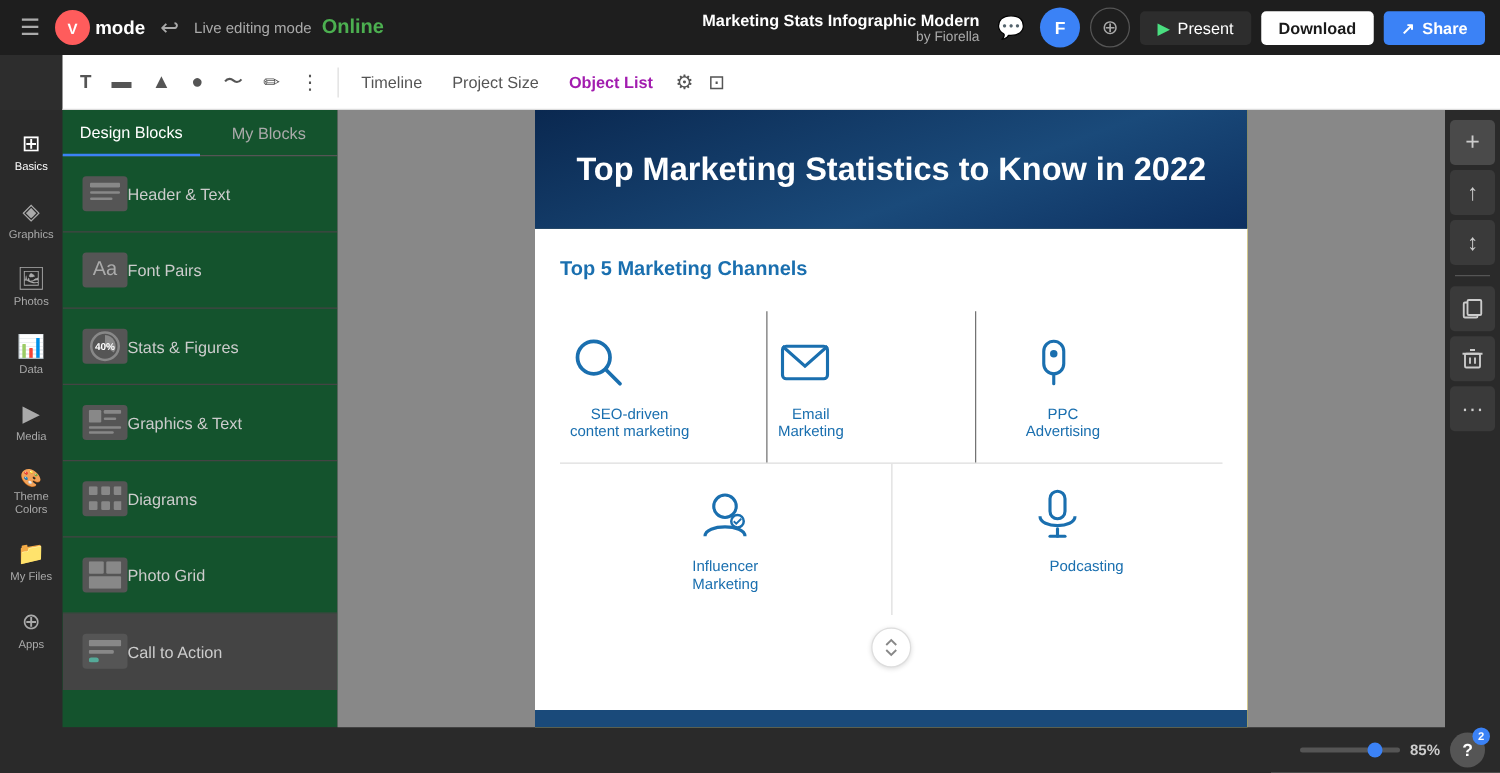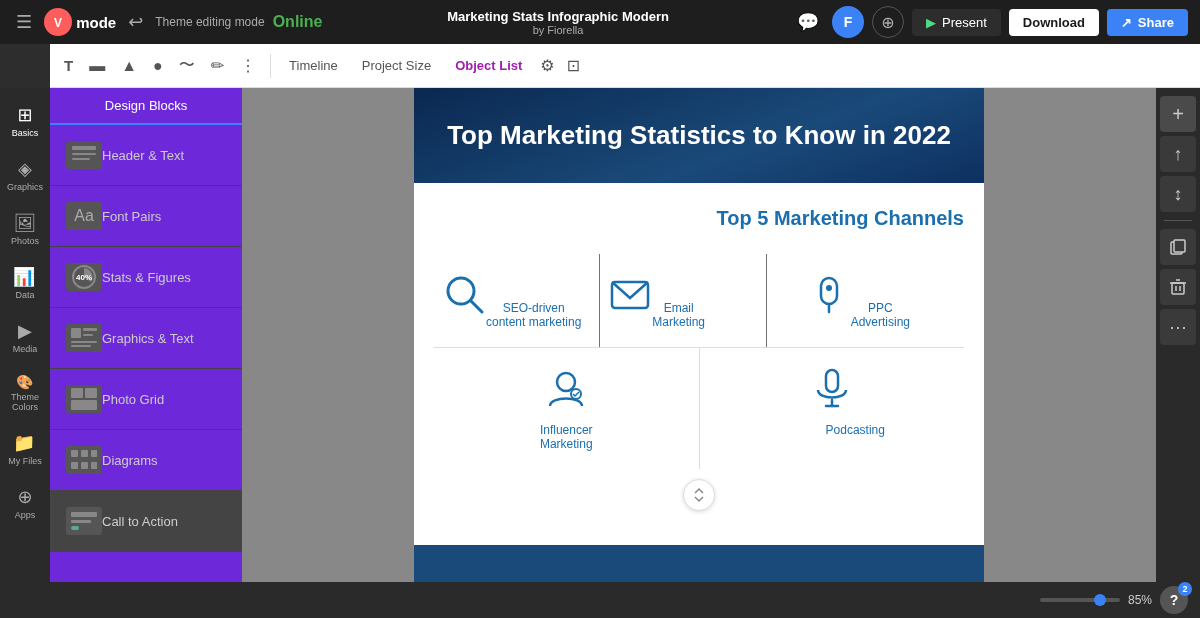--- a/index.html
+++ b/index.html
@@ -11,21 +11,21 @@
       background: #1e1e1e;
       display: flex;
       align-items: center;
       padding: 0 12px;
       gap: 10px;
       flex-shrink: 0;
       z-index: 10;
     }
     .top-bar-left { display: flex; align-items: center; gap: 8px; }
     .visme-logo { display: flex; align-items: center; gap: 4px; }
-    .top-bar-center { flex: 1; text-align: center; }
+    .top-bar-center { flex: 1; text-align: right; }
     .project-title { color: #fff; font-size: 13px; font-weight: 600; }
     .project-subtitle { color: #aaa; font-size: 11px; }
     .top-bar-right { display: flex; align-items: center; gap: 8px; }
     .icon-btn { background: none; border: none; color: #aaa; cursor: pointer; font-size: 18px; padding: 4px; }
     .avatar-btn { width: 32px; height: 32px; border-radius: 50%; background: #3b82f6; color: #fff; border: none; cursor: pointer; font-size: 14px; font-weight: 600; display: flex; align-items: center; justify-content: center; }
     .add-people-btn { background: none; border: 1px solid #555; border-radius: 50%; width: 32px; height: 32px; display: flex; align-items: center; justify-content: center; color: #aaa; cursor: pointer; font-size: 16px; }
     .present-btn { background: #2d2d2d; border: none; color: #fff; padding: 6px 14px; border-radius: 4px; cursor: pointer; display: flex; align-items: center; gap: 6px; font-size: 13px; }
     .present-play { color: #4ade80; }
     .download-btn { background: #fff; color: #1a1a1a; border: none; padding: 6px 14px; border-radius: 4px; cursor: pointer; font-weight: 600; font-size: 13px; }
     .share-btn { background: #3b82f6; color: #fff; border: none; padding: 6px 14px; border-radius: 4px; cursor: pointer; font-weight: 600; font-size: 13px; display: flex; align-items: center; gap: 6px; }
@@ -63,22 +63,22 @@
       border-radius: 4px;
       width: 46px;
       color: #aaa;
     }
     .icon-sidebar-item.active { color: #fff; }
     .icon-sidebar-item .icon-symbol { font-size: 18px; }
     .icon-sidebar-item .icon-label { font-size: 9px; text-align: center; }
 
     
     .left-panel {
-      width: 192px;
-      background: #6d28d9;
+      width: 220px;
+      background: #14532d;
       display: flex;
       flex-direction: column;
       flex-shrink: 0;
       overflow: hidden;
     }
     .panel-tabs {
       display: flex;
       border-bottom: 1px solid #555;
     }
     .panel-tab {
@@ -158,23 +158,23 @@
       z-index: 1;
       line-height: 1.3;
     }
 
     .marketing-channels-section {
       background: #fff;
       padding: 24px 20px;
     }
     .marketing-channels-section h2 {
       color: #1a6faf;
-      font-size: 20px;
+      font-size: 16px;
       font-weight: 700;
-      text-align: right;
+      text-align: left;
       margin-bottom: 24px;
     }
 
     .social-media-section {
       background: #1a4a7a;
       padding: 20px;
       text-align: center;
     }
 
     
@@ -210,32 +210,32 @@
       display: flex;
       align-items: center;
       justify-content: flex-end;
       padding: 0 12px;
       gap: 8px;
       flex-shrink: 0;
     }
     .zoom-slider-container { display: flex; align-items: center; gap: 8px; }
     .zoom-slider { width: 80px; height: 4px; background: #555; border-radius: 2px; position: relative; cursor: pointer; }
     .zoom-slider-thumb { position: absolute; left: 75%; top: 50%; transform: translate(-50%, -50%); width: 12px; height: 12px; background: #3b82f6; border-radius: 50%; }
-    .zoom-level { color: #ccc; font-size: 12px; }
+    .zoom-level { color: #ccc; font-size: 12px; font-weight: bold; }
     .help-btn {
       width: 28px; height: 28px; border-radius: 50%; background: #555; color: #fff; border: none; cursor: pointer; font-size: 14px; font-weight: 700; position: relative;
       display: flex; align-items: center; justify-content: center;
     }
     .help-badge { position: absolute; top: -4px; right: -4px; background: #3b82f6; color: #fff; font-size: 9px; border-radius: 50%; width: 14px; height: 14px; display: flex; align-items: center; justify-content: center; }
     .channels-top { display: flex; border-bottom: 1px solid #ddd; }
     .ch-item {
       flex: 1;
       display: flex;
-      flex-direction: row;
-      align-items: flex-end;
+      flex-direction: column;
+      align-items: flex-start;
       padding: 18px 8px;
       color: #1a6faf;
       font-size: 12px;
       text-align: center;
       font-weight: 500;
     }
     .ch-item + .ch-item { border-left: 1px solid #737373; }
     .ch-icon { margin-bottom: 10px; color: #1a6faf; }
     .channels-bottom { display: flex; }
     .ch-item-b {
@@ -258,21 +258,21 @@
   <div class="top-bar-left">
     <button class="icon-btn">☰</button>
     <div class="visme-logo">
       <svg width="28" height="28" viewBox="0 0 28 28">
         <circle cx="14" cy="14" r="14" fill="#ff5c5c"></circle>
         <text x="14" y="19" text-anchor="middle" fill="white" font-size="12" font-weight="bold">V</text>
       </svg>
       <span style="color:#fff;font-weight:700;font-size:15px;">mode</span>
     </div>
     <button class="icon-btn">↩</button>
-    <span style="color:#aaa;font-size:12px;">Theme editing mode</span>
+    <span style="color:#aaa;font-size:12px;">Live editing mode</span>
     <span style="color:#4caf50;font-size:16px;font-weight:600;">Online</span>
   </div>
   <div class="top-bar-center">
     <div class="project-title">Marketing Stats Infographic Modern</div>
     <div class="project-subtitle">by Fiorella</div>
   </div>
   <div class="top-bar-right">
     <button class="icon-btn">💬</button>
     <button class="avatar-btn">F</button>
     <button class="add-people-btn">⊕</button>
@@ -337,20 +337,21 @@
     </div>
     <div class="icon-sidebar-item">
       <span class="icon-symbol">⊕</span>
       <span class="icon-label">Apps</span>
     </div>
   </div>
 
   <div class="left-panel">
     <div class="panel-tabs">
       <button class="panel-tab active">Design Blocks</button>
+      <button class="panel-tab">My Blocks</button>
     </div>
     <div class="panel-items">
 
       <div class="panel-item">
         <div class="panel-item-icon">
           <svg width="24" height="18" viewBox="0 0 24 18">
             <rect x="0" y="0" width="24" height="4" rx="1" fill="#888"></rect>
             <rect x="0" y="7" width="24" height="2" rx="1" fill="#888"></rect>
             <rect x="0" y="12" width="18" height="2" rx="1" fill="#888"></rect>
           </svg>
@@ -380,45 +381,45 @@
         <div class="panel-item-icon">
           <svg width="26" height="20" viewBox="0 0 26 20">
             <rect x="0" y="0" width="10" height="10" rx="1" fill="#888"></rect>
             <rect x="12" y="0" width="14" height="3" rx="1" fill="#888"></rect>
             <rect x="12" y="6" width="10" height="2" rx="1" fill="#888"></rect>
             <rect x="0" y="13" width="26" height="2" rx="1" fill="#888"></rect>
             <rect x="0" y="17" width="20" height="2" rx="1" fill="#888"></rect>
           </svg>
         </div>
         <span>Graphics &amp; Text</span>
-      </div>
-
-      <div class="panel-item">
-        <div class="panel-item-icon">
-          <svg width="26" height="22" viewBox="0 0 26 22">
-            <rect x="0" y="0" width="12" height="10" rx="1" fill="#888"></rect>
-            <rect x="14" y="0" width="12" height="10" rx="1" fill="#888"></rect>
-            <rect x="0" y="12" width="26" height="10" rx="1" fill="#888"></rect>
-          </svg>
-        </div>
-        <span>Photo Grid</span>
       </div>
 
       <div class="panel-item">
         <div class="panel-item-icon">
           <svg width="26" height="20" viewBox="0 0 26 20">
             <rect x="0" y="0" width="7" height="7" rx="1" fill="#888"></rect>
             <rect x="10" y="0" width="7" height="7" rx="1" fill="#888"></rect>
             <rect x="20" y="0" width="7" height="7" rx="1" fill="#888"></rect>
             <rect x="0" y="12" width="7" height="7" rx="1" fill="#888"></rect>
             <rect x="10" y="12" width="7" height="7" rx="1" fill="#888"></rect>
             <rect x="20" y="12" width="7" height="7" rx="1" fill="#888"></rect>
           </svg>
         </div>
         <span>Diagrams</span>
+      </div>
+
+      <div class="panel-item">
+        <div class="panel-item-icon">
+          <svg width="26" height="22" viewBox="0 0 26 22">
+            <rect x="0" y="0" width="12" height="10" rx="1" fill="#888"></rect>
+            <rect x="14" y="0" width="12" height="10" rx="1" fill="#888"></rect>
+            <rect x="0" y="12" width="26" height="10" rx="1" fill="#888"></rect>
+          </svg>
+        </div>
+        <span>Photo Grid</span>
       </div>
 
       <div class="panel-item active">
         <div class="panel-item-icon">
           <svg width="26" height="18" viewBox="0 0 26 18">
             <rect x="0" y="0" width="26" height="5" rx="1" fill="#888"></rect>
             <rect x="0" y="8" width="20" height="3" rx="1" fill="#888"></rect>
             <rect x="0" y="14" width="8" height="4" rx="2" fill="#5a9"></rect>
           </svg>
         </div>

